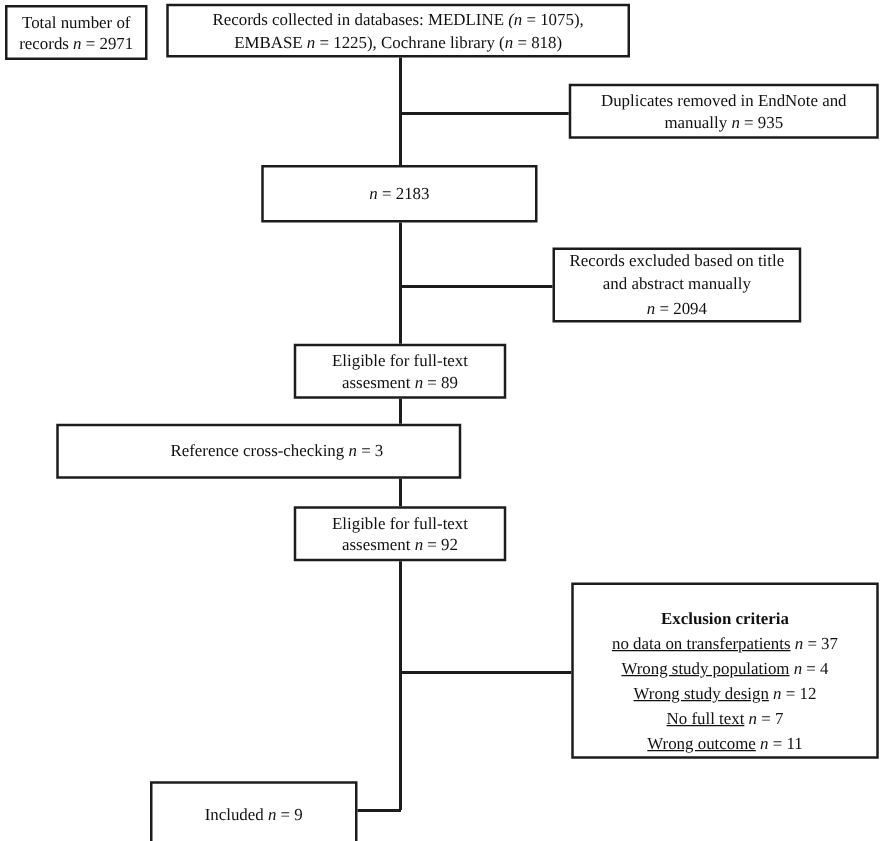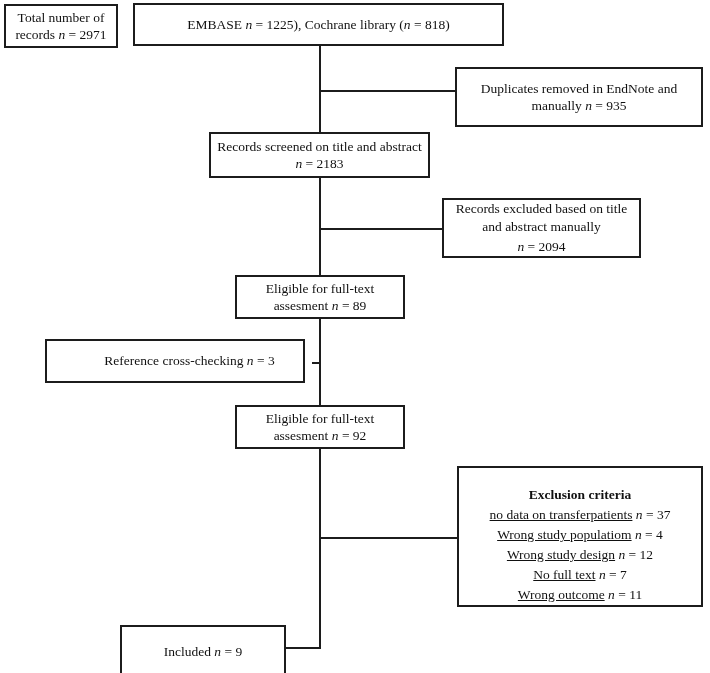--- a/index.html
+++ b/index.html
@@ -66,45 +66,45 @@
     <line x1="320" y1="538" x2="458" y2="538"></line>
     <line x1="282" y1="648" x2="321" y2="648"></line>
   </svg>
 
   <div class="box box-total-records" style="left:4px; top:4px; width:114px; height:44px;">
       <div class="text-line"><span>Total number of</span></div>
       <div class="text-line"><span>records </span><span style="font-style: italic;">n</span><span> = 2971</span></div>
     </div>
 
   <div class="box box-records-collected" style="left:133px; top:3px; width:371px; height:43px;">
+      <div class="text-line"><span>Records collected in databases: MEDLINE </span><span style="font-style: italic;">(n</span><span> = 1075),</span></div>
       <div class="text-line"><span>EMBASE </span><span style="font-style: italic;">n</span><span> = 1225), Cochrane library (</span><span style="font-style: italic;">n</span><span> = 818)</span></div>
     </div>
 
-  <div class="box box-duplicates-removed" style="left:455px; top:67px; width:248px; height:60px;">
+  <div class="box box-duplicates-removed" style="left:455px; top:67px; width:248px; height:44px;">
       <div class="text-line"><span>Duplicates removed in EndNote and</span></div>
       <div class="text-line"><span>manually </span><span style="font-style: italic;">n</span><span> = 935</span></div>
     </div>
 
   <div class="box box-records-screened" style="left:209px; top:132px; width:221px; height:46px;">
-      <div class="text-line"><span>Records screened on title and abstract</span></div>
       <div class="text-line"><span style="font-style: italic;">n</span><span> = 2183</span></div>
     </div>
 
   <div class="box box-records-excluded" style="left:442px; top:198px; width:199px; height:60px;">
       <div class="text-line"><span>Records excluded based on title</span></div>
       <div class="text-line"><span>and abstract manually</span></div>
       <div class="text-line"><span style="font-style: italic;">n</span><span> = 2094</span></div>
     </div>
 
   <div class="box box-eligible-fulltext-89" style="left:235px; top:275px; width:170px; height:44px;">
       <div class="text-line"><span>Eligible for full-text</span></div>
       <div class="text-line"><span>assesment </span><span style="font-style: italic;">n</span><span> = 89</span></div>
     </div>
 
-  <div class="box box-reference-crosschecking" style="left:45px; top:339px; width:260px; height:44px;padding-left:33px;">
+  <div class="box box-reference-crosschecking" style="left:45px; top:339px; width:324px; height:44px;padding-left:33px;">
       <div class="text-line"><span>Reference cross-checking </span><span style="font-style: italic;">n</span><span> = 3</span></div>
     </div>
 
   <div class="box box-eligible-fulltext-92" style="left:235px; top:405px; width:170px; height:44px;">
       <div class="text-line"><span>Eligible for full-text</span></div>
       <div class="text-line"><span>assesment </span><span style="font-style: italic;">n</span><span> = 92</span></div>
     </div>
 
   <div class="box box-exclusion-criteria" style="left:457px; top:466px; width:246px; height:141px;">
       <div class="text-line"><span style="font-weight: bold;">Exclusion criteria</span></div>

